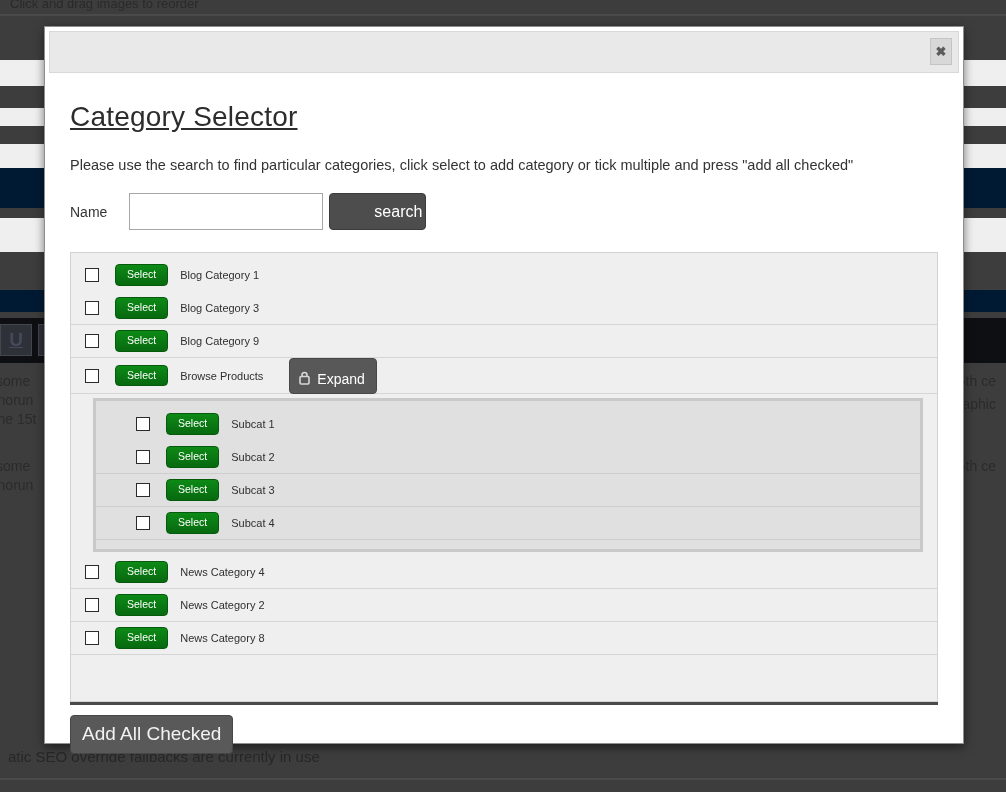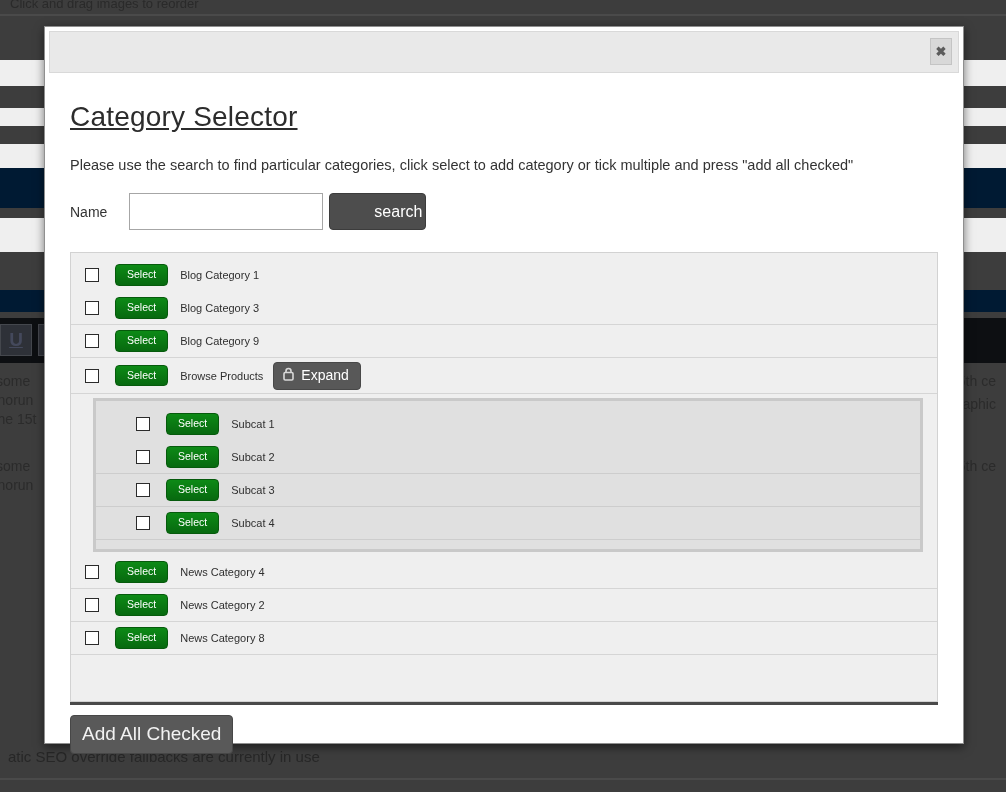--- a/index.html
+++ b/index.html
@@ -169,28 +169,28 @@
     line-height: 1;
     cursor: pointer;
     font-family: "Liberation Sans", sans-serif;
   }
   .cat-label {
     margin-left: 12px;
     font-size: 11px; color: #2f2f2f;
     white-space: nowrap;
   }
   .expand-btn {
-    margin-left: 10px;
+    margin-left: 26px;
     display: inline-flex; align-items: center; gap: 7px;
     background: #585858;
     border: 1px solid #484848;
     border-radius: 4px;
     color: #fff;
     font-size: 14px;
-    padding: 4px 11px 5px 9px;
+    padding: 12px 11px 5px 9px;
     cursor: pointer;
     font-family: "Liberation Sans", sans-serif;
   }
   .lock-icon { display: inline-block; }
 
   
   #sub-panel {
     margin: 4px 14px 4px 22px;
     background: #c9c9c9;
     padding: 3px;

